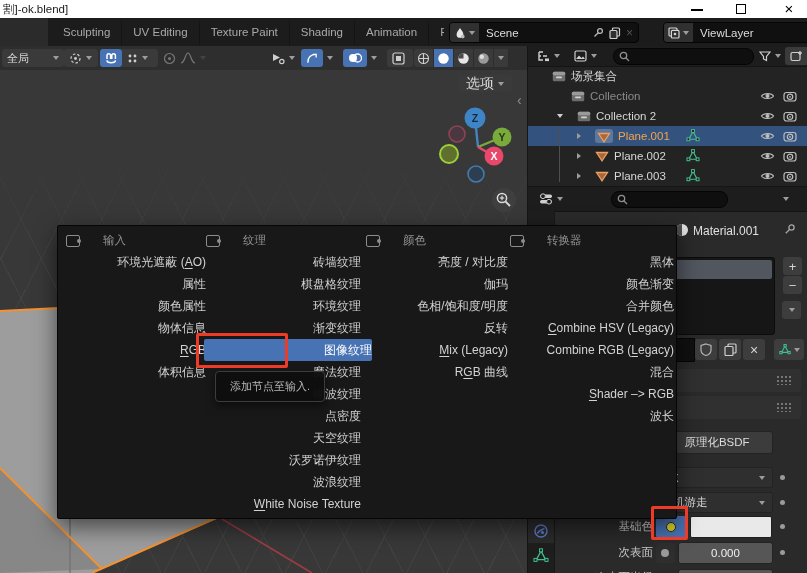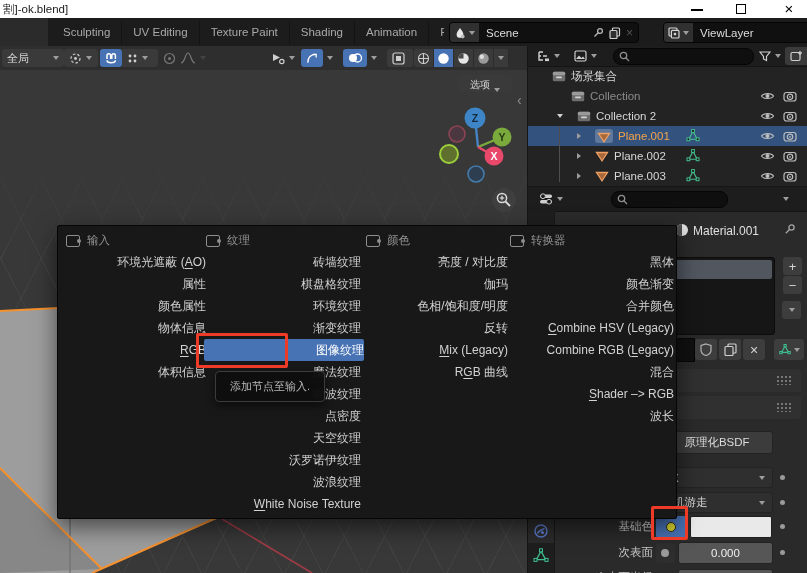--- a/index.html
+++ b/index.html
@@ -30,21 +30,21 @@
   .seg{display:flex;position:absolute;top:3px;height:18px;border-radius:3px;overflow:hidden;}
   .seg .s{width:19px;height:18px;background:#3a3a3a;display:flex;align-items:center;justify-content:center;border-right:1px solid #2c2c2c;}
   .seg .s.on{background:#4772b3;}
   
   .viewport{left:0;top:70px;width:527px;height:503px;background:#383838;overflow:hidden;}
   .grid{position:absolute;left:0;top:80px;width:527px;height:423px;
      background:repeating-linear-gradient(63deg,transparent 0 35px,#414141 35px 36px),
                 repeating-linear-gradient(-63deg,transparent 0 35px,#414141 35px 36px),#383838;}
   .grid:after{content:"";position:absolute;left:0;top:0;width:100%;height:110px;
      background:linear-gradient(#383838,rgba(56,56,56,0));}
-  .optbtn{position:absolute;left:458px;top:5px;width:54px;height:17px;background:#3a3a3a;border-radius:3px;color:#d8d8d8;font-size:10px;display:flex;align-items:flex-end;justify-content:center;gap:4px;}
+  .optbtn{position:absolute;left:458px;top:5px;width:54px;height:17px;background:#3a3a3a;border-radius:3px;color:#d8d8d8;font-size:14px;display:flex;align-items:center;justify-content:center;gap:4px;}
   .collapse{position:absolute;left:517px;top:22px;color:#8f8f8f;font-size:14px;}
   
   .outliner{left:527px;top:46px;width:280px;height:140px;background:#232323;border-left:1px solid #151515;}
   .olhead{position:absolute;left:0;top:0;width:280px;height:20px;background:#1d1d1d;border-bottom:1px solid #141414;}
   .searchbox{position:absolute;height:15px;background:#0f0f0f;border:1px solid #050505;border-radius:8px;display:flex;align-items:center;padding-left:5px;gap:4px;}
   .olrows{position:absolute;left:0;top:20px;width:280px;}
   .ol-row{position:relative;height:20px;display:flex;align-items:center;font-size:11.5px;color:#d6d6d6;}
   .ol-row.sel{background:#33537e;}
   .ol-row.muted .lbl{color:#8a8a8a;}
   .ol-row .lbl{margin-left:5px;}
@@ -66,26 +66,26 @@
   .slotbar{position:absolute;left:1px;top:2px;width:129px;height:19px;background:#51565f;border-radius:2px;}
   .sqbtn{position:absolute;width:19px;height:18px;background:#3d3d3d;border-radius:3px;color:#d5d5d5;display:flex;align-items:center;justify-content:center;font-size:13px;}
   .lblr{position:absolute;text-align:right;color:#c9c9c9;font-size:11.5px;width:70px;}
   
   .menu{left:57px;top:225px;width:618px;height:292px;background:#181818;border:1px solid #060606;border-radius:2px;box-shadow:0 8px 22px rgba(0,0,0,.55);z-index:30;}
   .menu-col{position:absolute;top:4px;}
   .menu-col.c0{left:8px;width:140px;}
   .menu-col.c1{left:148px;width:155px;}
   .menu-col.c2{left:308px;width:142px;}
   .menu-col.c3{left:452px;width:164px;}
-  .mc-head{height:21px;display:flex;align-items:center;gap:7px;color:#929292;font-size:11.5px;}
+  .mc-head{height:21px;display:flex;align-items:center;gap:23px;color:#929292;font-size:11.5px;}
   .nodeic{position:relative;width:12px;height:10px;border:1px solid #8d8d8d;border-radius:2px;display:inline-block;}
   .nodeic:after{content:"";position:absolute;right:-2px;top:3px;width:4px;height:4px;border-radius:50%;background:#8d8d8d;}
   .menu-item{height:22px;line-height:22px;color:#d2d2d2;font-size:12px;white-space:nowrap;text-align:right;}
   .menu-item u{text-underline-offset:2px;}
-  .menu-item.hl{background:#4772b3;color:#fff;width:154px;margin-left:-2px;padding-left:6px;border-radius:2px;}
+  .menu-item.hl{background:#4772b3;color:#fff;width:154px;margin-left:-2px;padding-left:14px;border-radius:2px;}
   
   .tooltip{left:215px;top:371px;width:108px;height:29px;background:rgba(14,14,14,.97);border:1px solid #3c3c3c;border-radius:4px;z-index:40;color:#b7b7b7;font-size:11px;display:flex;align-items:center;justify-content:center;box-shadow:0 4px 10px rgba(0,0,0,.5);}
   .redbox{border:3px solid #ee3b27;border-radius:2px;z-index:50;background:transparent;}
   .oli{vertical-align:middle;}
 </style>
 </head>
 <body>
 
 <div class="stage">
 

